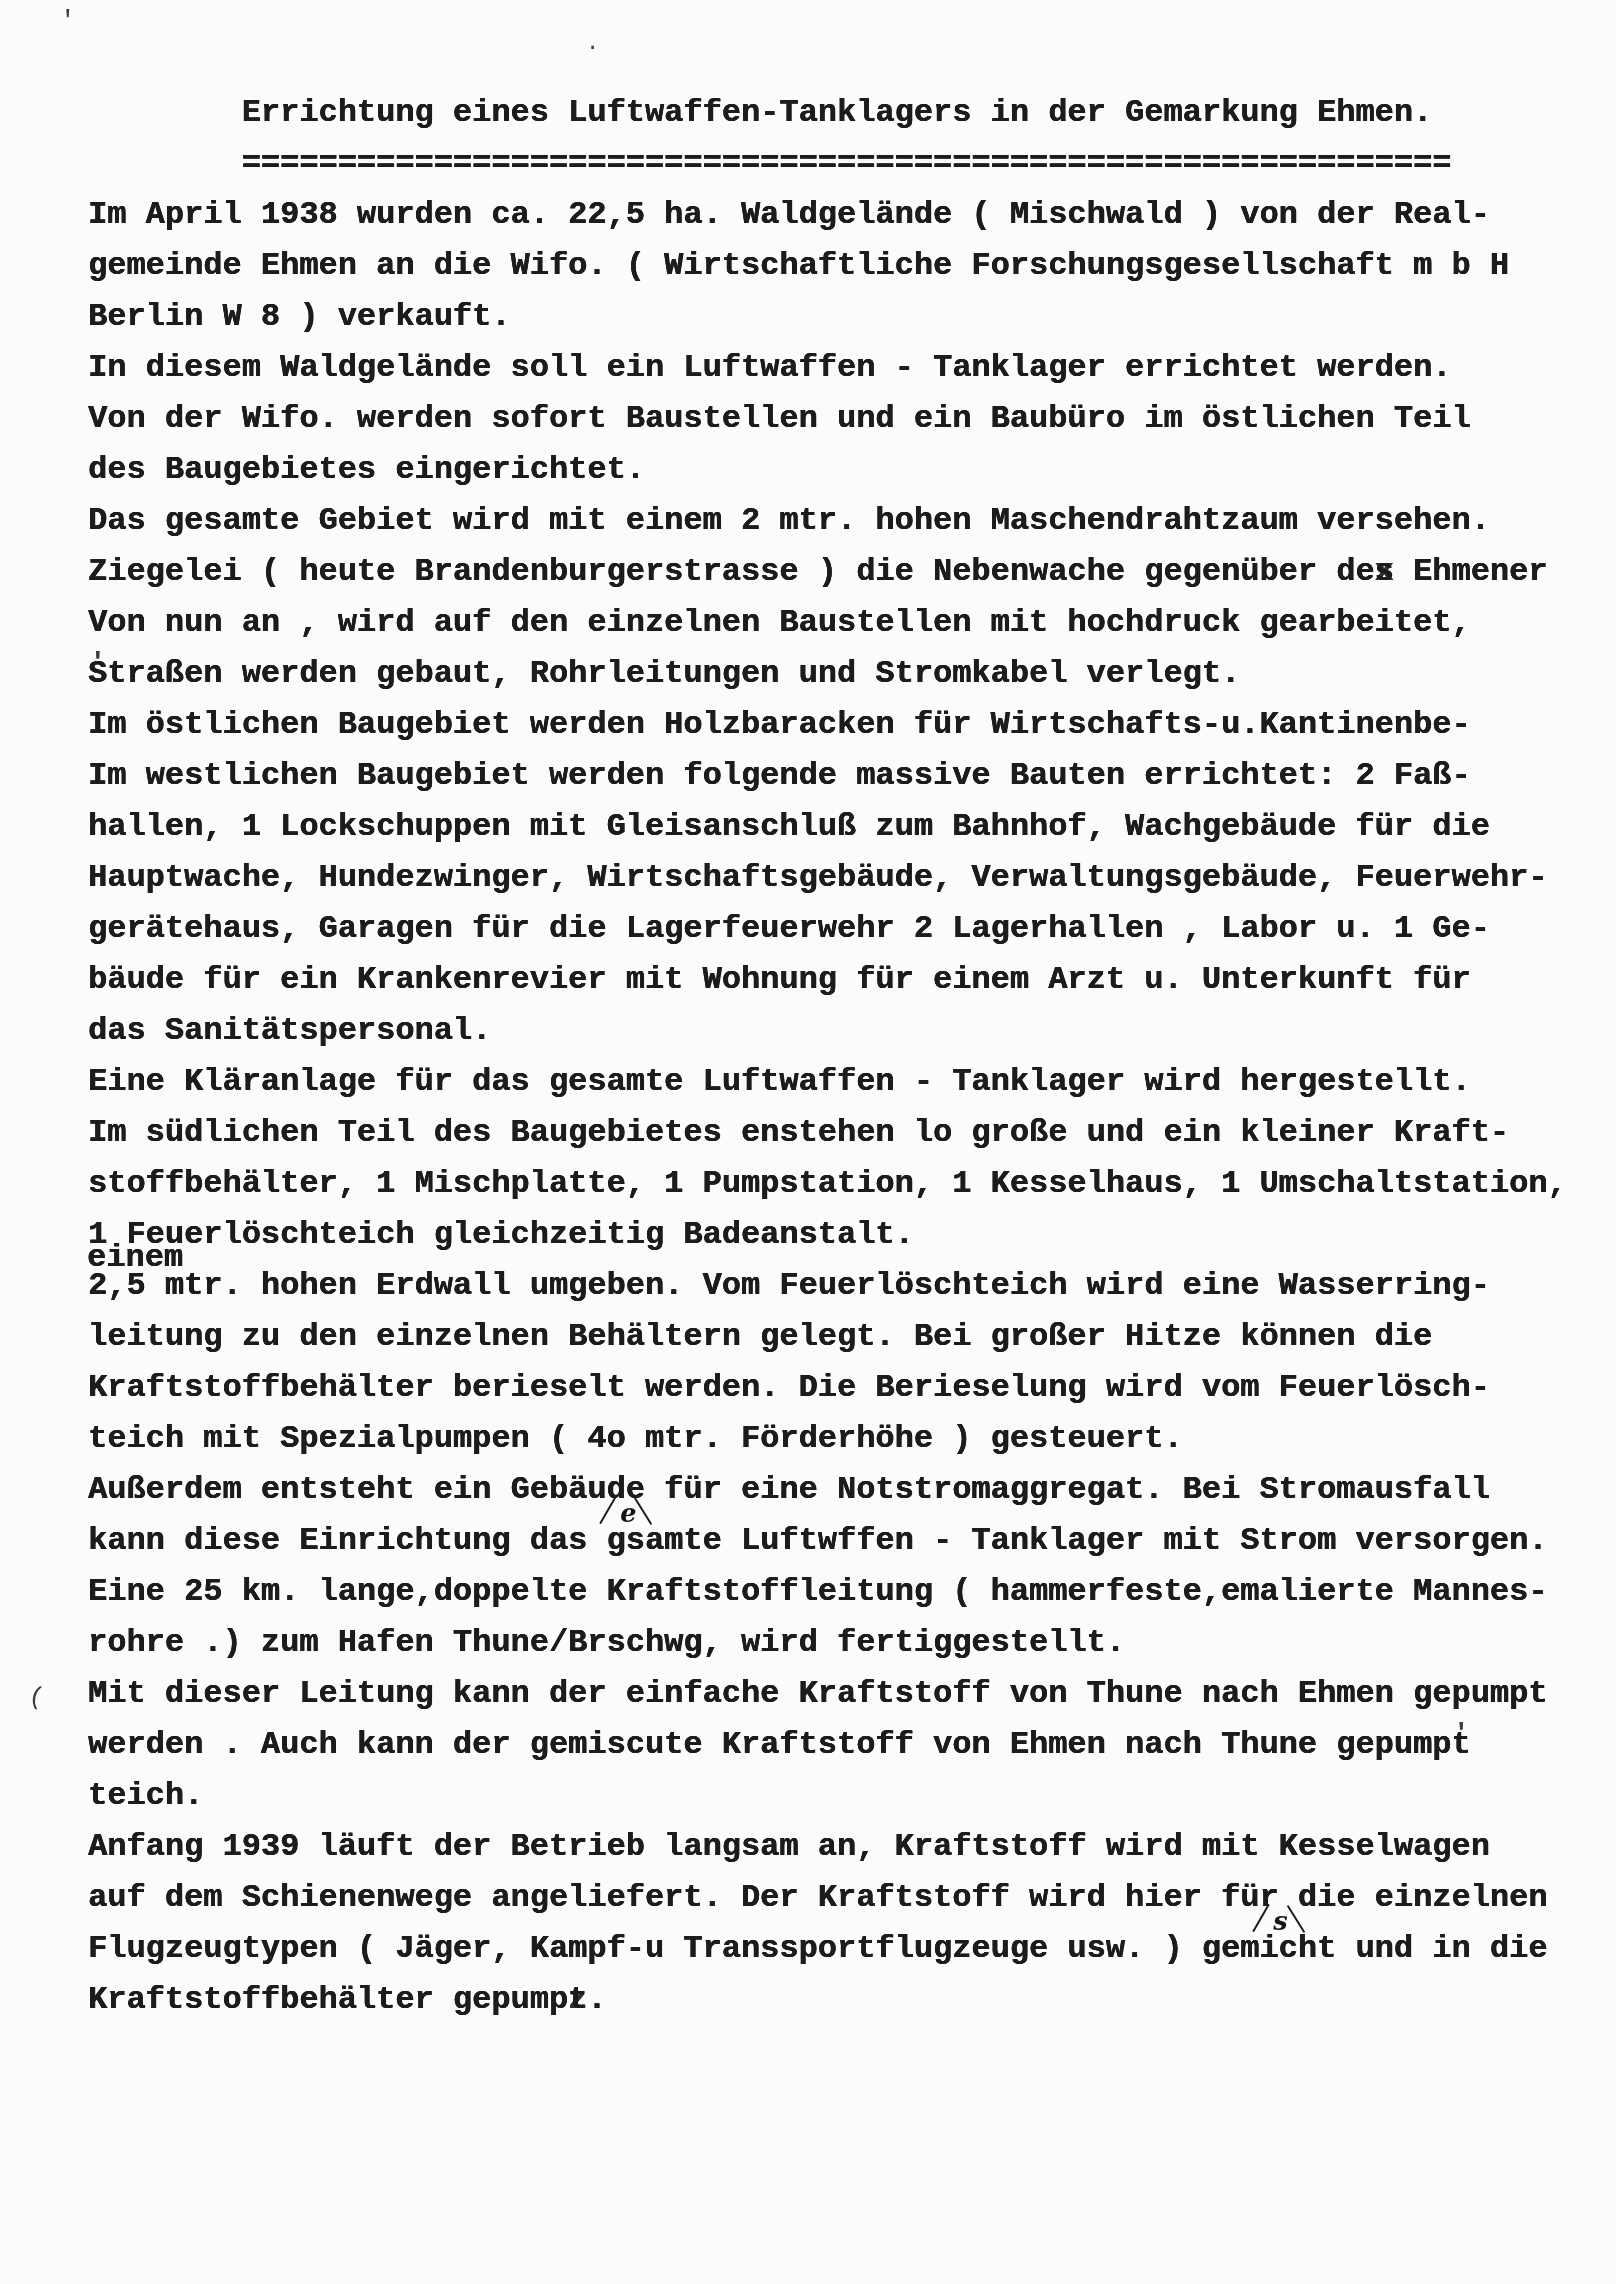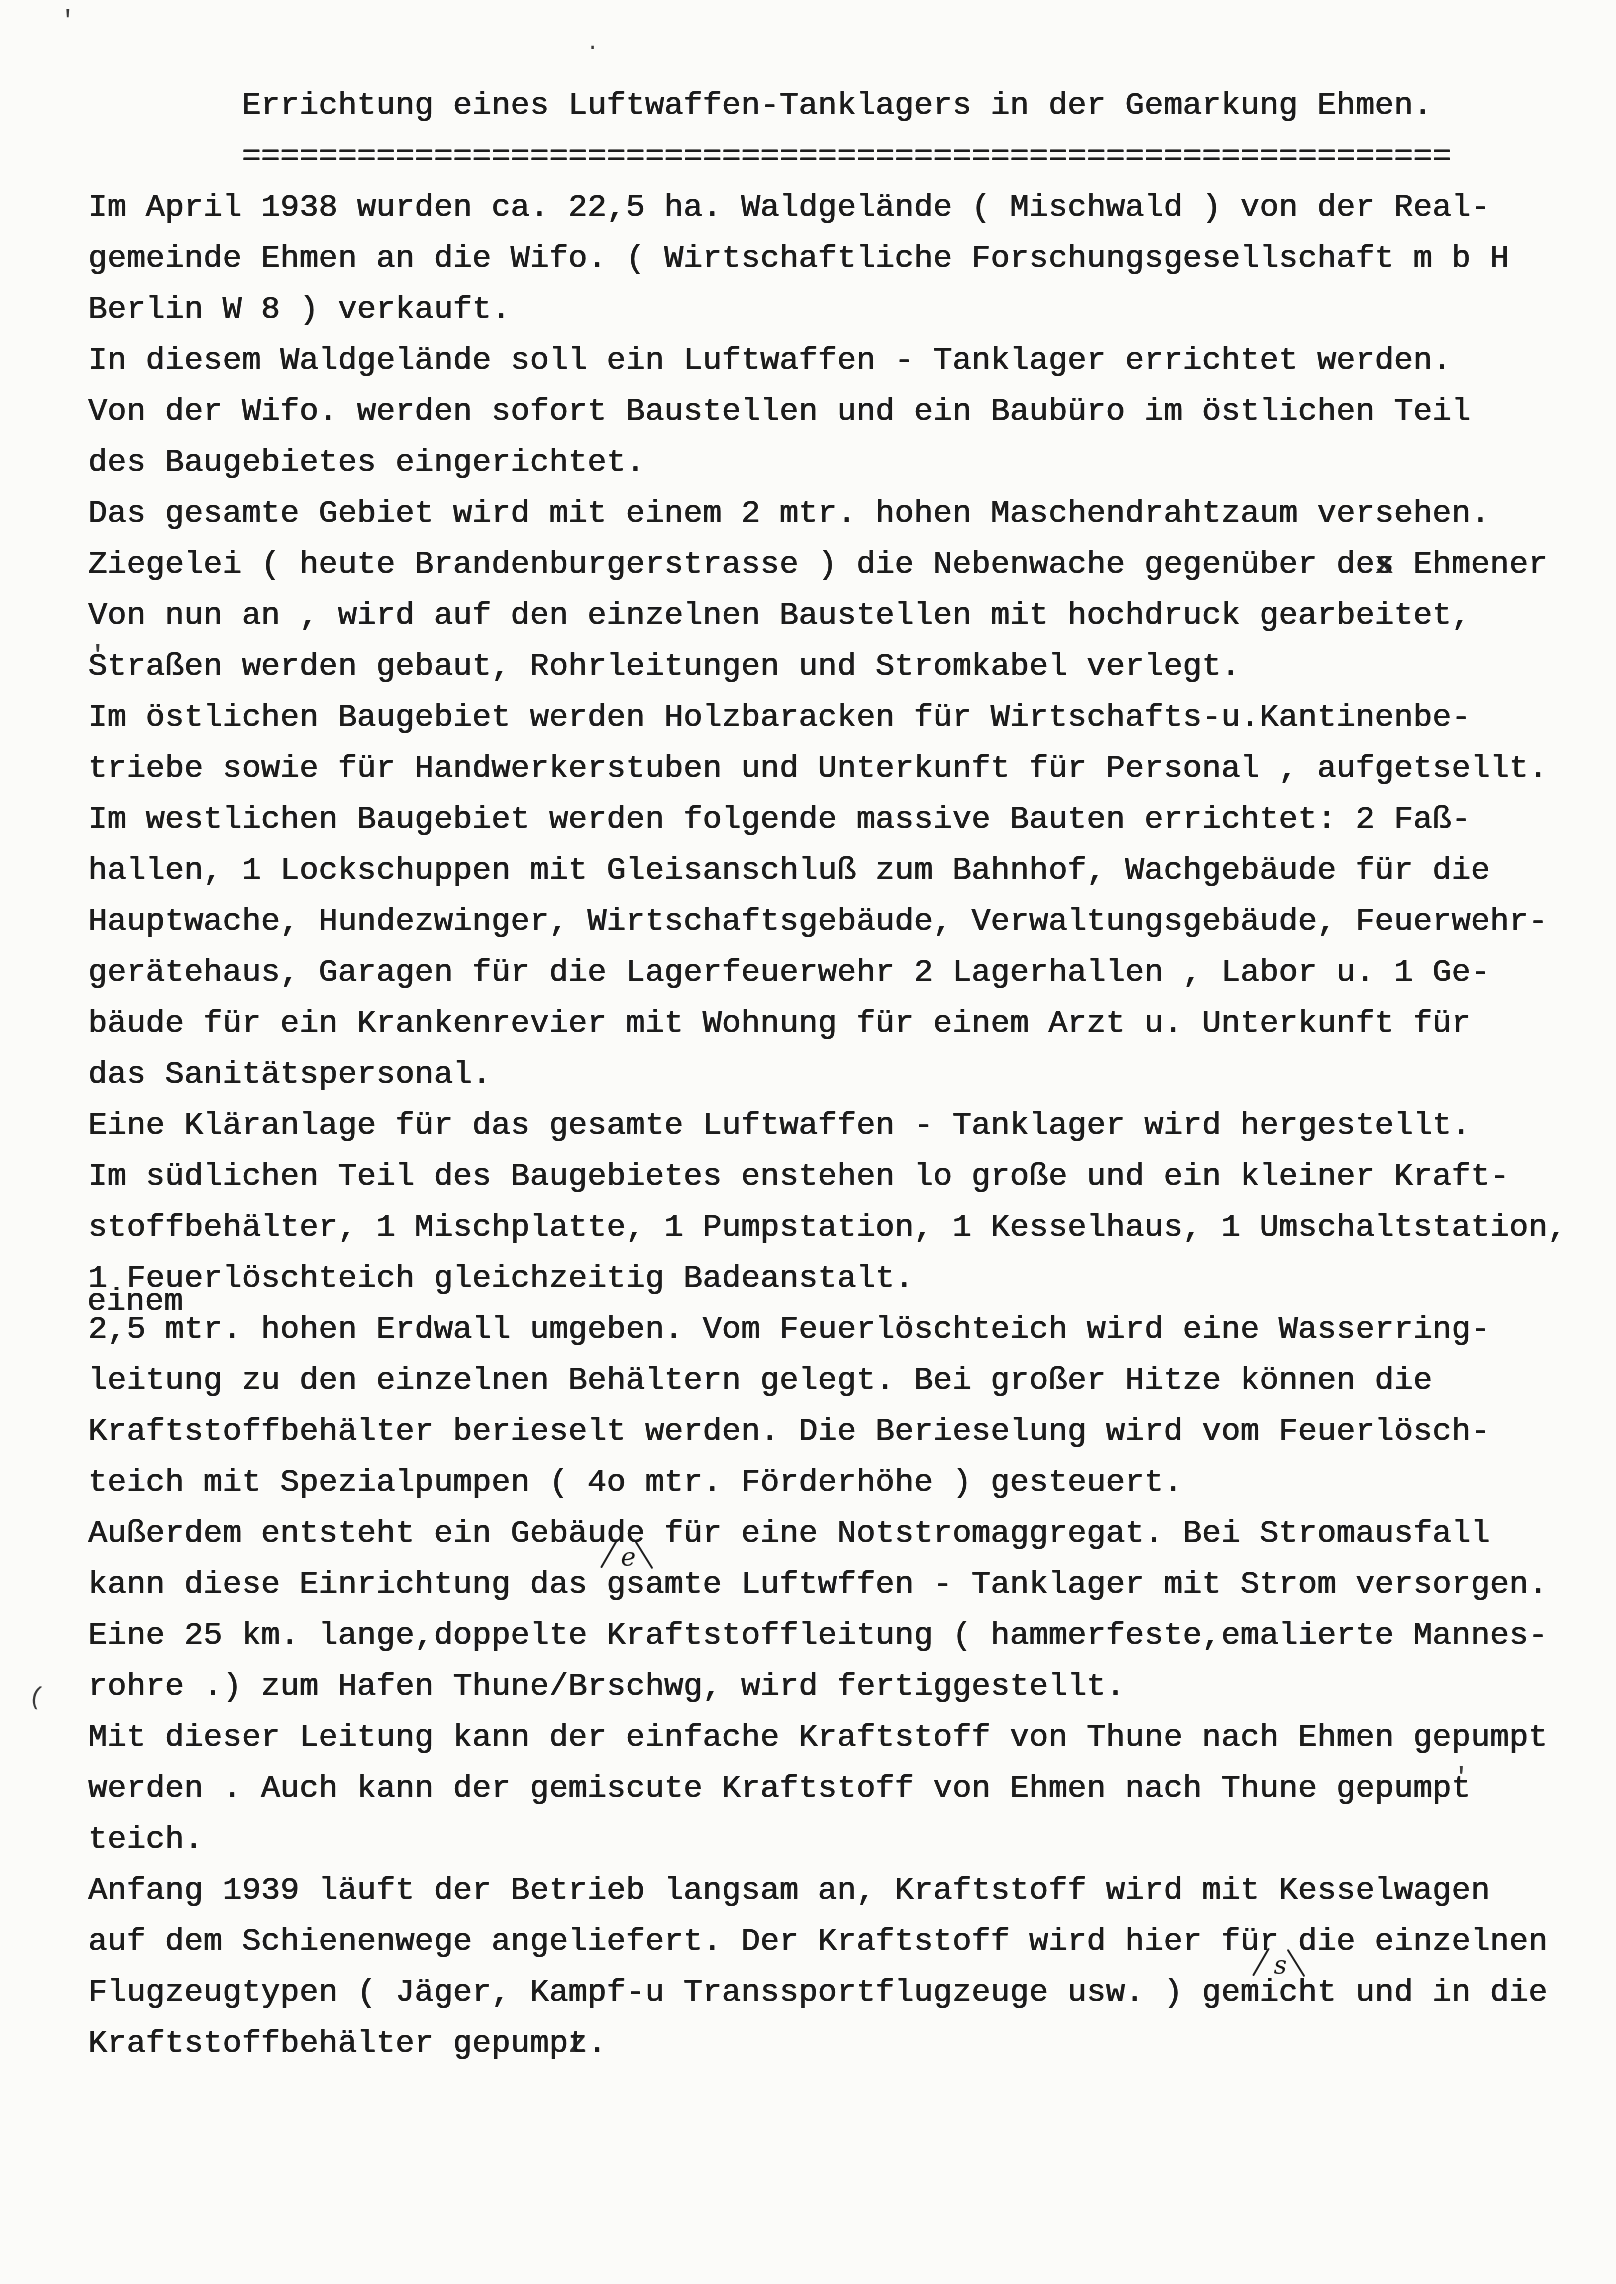--- a/index.html
+++ b/index.html
@@ -8,21 +8,21 @@
     width:1616px;height:2284px;
     margin:0 auto;
     background:#fbfbf9;
     overflow:hidden;
     font-family:"Liberation Mono","DejaVu Sans Mono",monospace;
     font-size:32px;
     line-height:51px;
     color:#1c1c1c;
     text-shadow:0.4px 0 currentColor, 0 0.3px currentColor;
   }
-  .content{position:absolute;top:80px;left:88px;width:1492px;}
+  .content{position:absolute;top:87px;left:88px;width:1492px;font-weight:bold;}
   .title-row{white-space:pre;text-indent:8ch;}
   .underline-row{white-space:pre;text-indent:8ch;letter-spacing:0;}
   .line{white-space:pre;position:relative;}
   
   .ovr{position:relative;display:inline-block;width:1ch;}
   .ovr .base{display:inline-block;}
   .ovr .mark{position:absolute;left:0;top:0;opacity:.9;}
   .ovr .mark-above{top:-0.42em;left:0.12em;font-size:0.72em;opacity:.85;}
   
   .ins-anchor{position:relative;display:inline-block;width:0;height:0;}
@@ -59,21 +59,20 @@
         <div class="line"><span class="seg">gemeinde Ehmen an die Wifo. ( Wirtschaftliche Forschungsgesellschaft m b H</span></div>
         <div class="line"><span class="seg">Berlin W 8 ) verkauft.</span></div>
         <div class="line"><span class="seg">In diesem Waldgelände soll ein Luftwaffen - Tanklager errichtet werden.</span></div>
         <div class="line"><span class="seg">Von der Wifo. werden sofort Baustellen und ein Baubüro im östlichen Teil</span></div>
         <div class="line"><span class="seg">des Baugebietes eingerichtet.</span></div>
         <div class="line"><span class="seg">Das gesamte Gebiet wird mit einem 2 mtr. hohen Maschendrahtzaum versehen.</span></div>
         <div class="line"><span class="seg">Ziegelei ( heute Brandenburgerstrasse ) die Nebenwache gegenüber de</span><span class="ovr"><span class="base">s</span><span class="mark">x</span></span><span class="seg"> Ehmener</span></div>
         <div class="line"><span class="seg">Von nun an , wird auf den einzelnen Baustellen mit hochdruck gearbeitet,</span></div>
         <div class="line"><span class="ovr"><span class="base">S</span><span class="mark mark-above">'</span></span><span class="seg">traßen werden gebaut, Rohrleitungen und Stromkabel verlegt.</span></div>
         <div class="line"><span class="seg">Im östlichen Baugebiet werden Holzbaracken für Wirtschafts-u.Kantinenbe-</span></div>
-        <div class="line"><span class="seg">triebe sowie für Handwerkerstuben und Unterkunft für Personal , aufgetsellt.</span></div>
         <div class="line"><span class="seg">Im westlichen Baugebiet werden folgende massive Bauten errichtet: 2 Faß-</span></div>
         <div class="line"><span class="seg">hallen, 1 Lockschuppen mit Gleisanschluß zum Bahnhof, Wachgebäude für die</span></div>
         <div class="line"><span class="seg">Hauptwache, Hundezwinger, Wirtschaftsgebäude, Verwaltungsgebäude, Feuerwehr-</span></div>
         <div class="line"><span class="seg">gerätehaus, Garagen für die Lagerfeuerwehr 2 Lagerhallen , Labor u. 1 Ge-</span></div>
         <div class="line"><span class="seg">bäude für ein Krankenrevier mit Wohnung für einem Arzt u. Unterkunft für</span></div>
         <div class="line"><span class="seg">das Sanitätspersonal.</span></div>
         <div class="line"><span class="seg">Eine Kläranlage für das gesamte Luftwaffen - Tanklager wird hergestellt.</span></div>
         <div class="line"><span class="seg">Im südlichen Teil des Baugebietes enstehen lo große und ein kleiner Kraft-</span></div>
         <div class="line"><span class="seg">stoffbehälter, 1 Mischplatte, 1 Pumpstation, 1 Kesselhaus, 1 Umschaltstation,</span></div>
         <div class="line"><span class="seg">1 Feuerlöschteich gleichzeitig Badeanstalt.</span></div>

